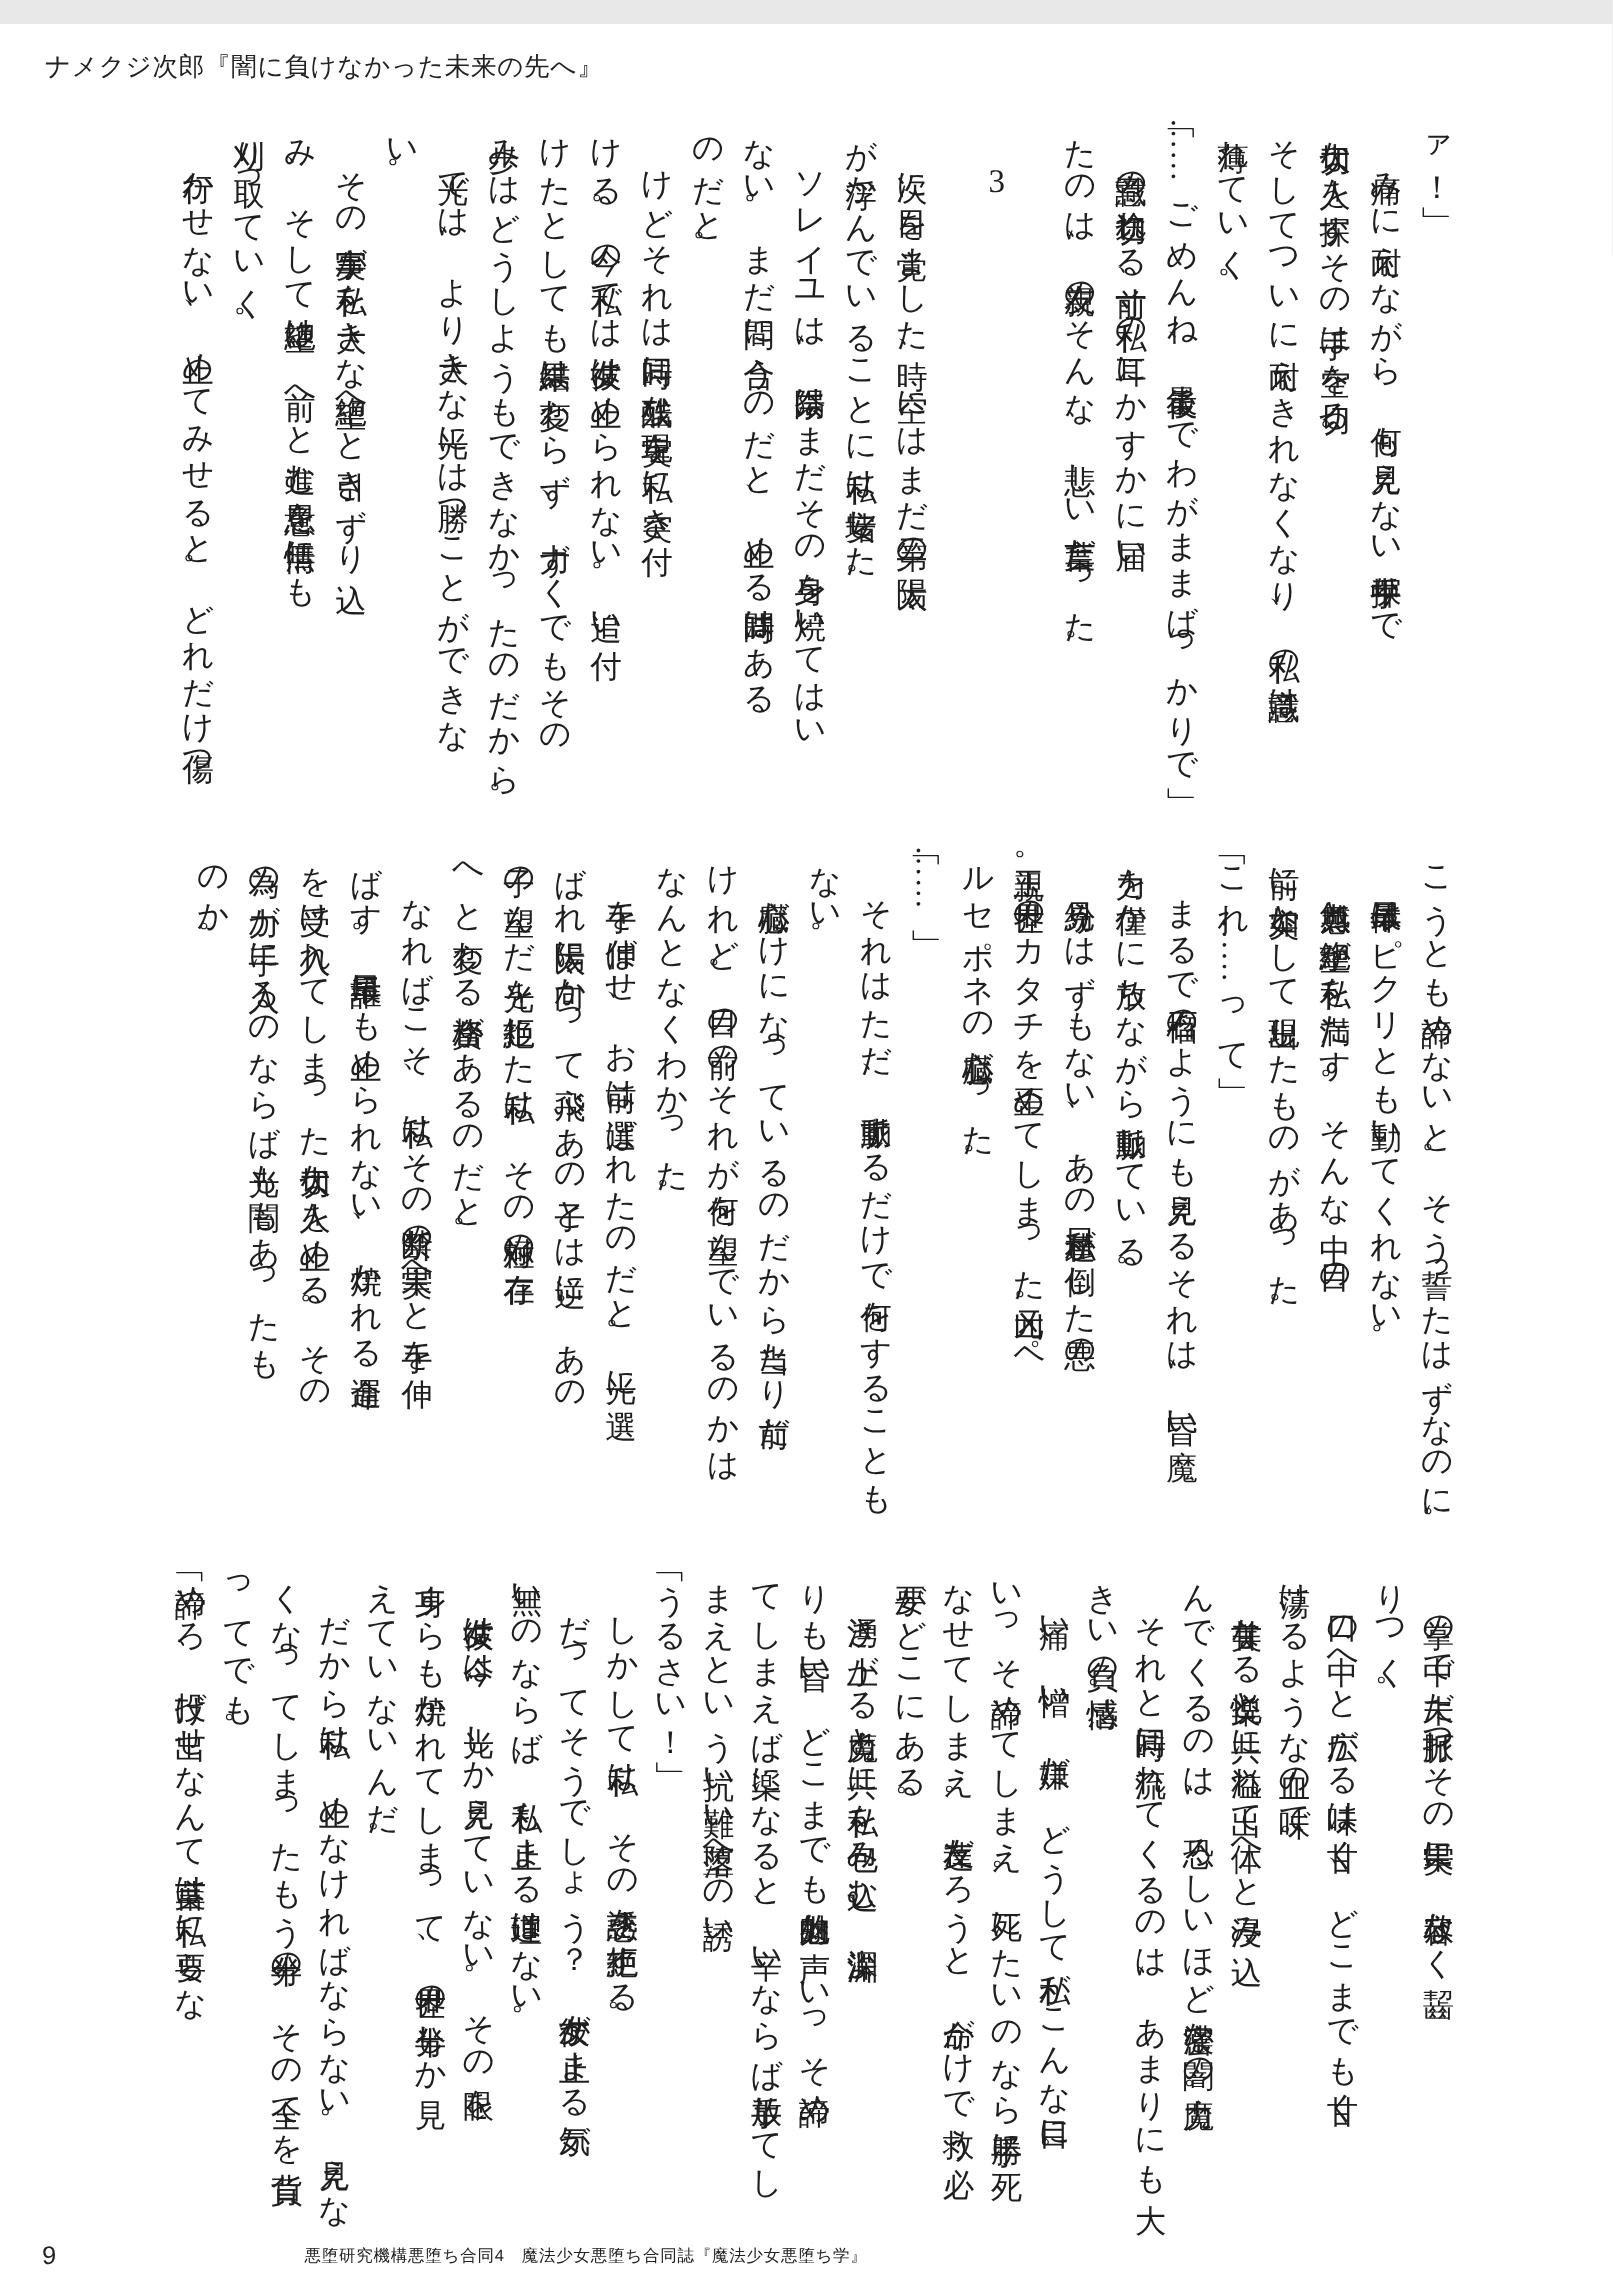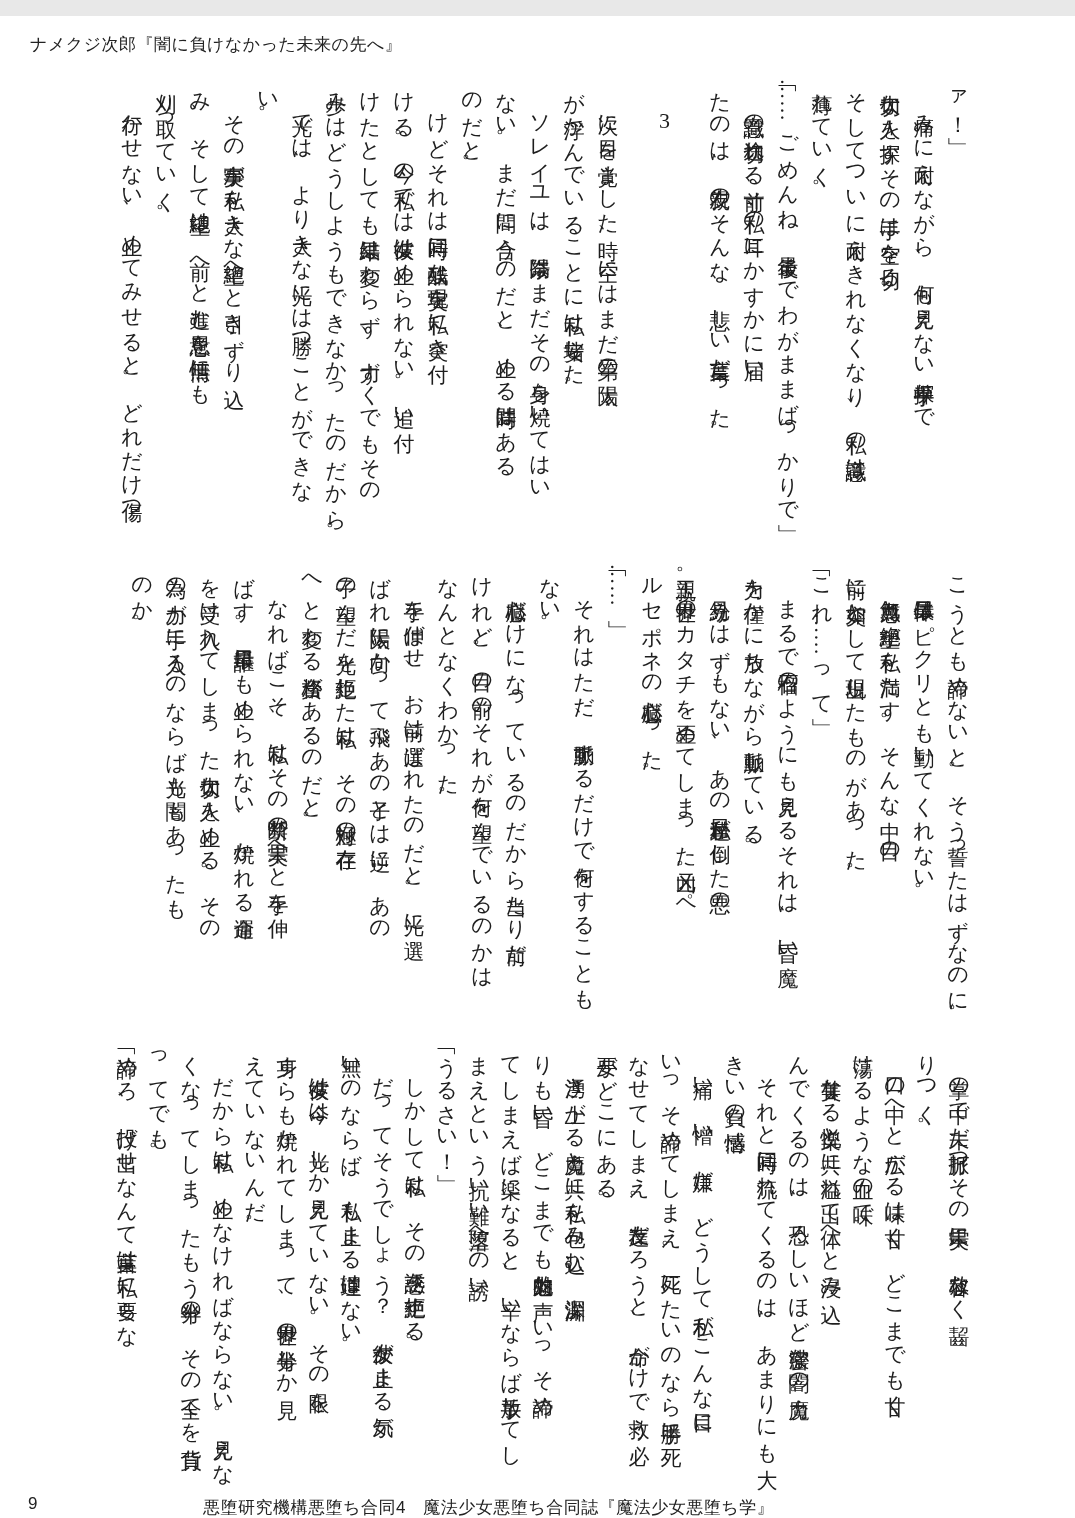--- a/index.html
+++ b/index.html
@@ -51,21 +51,21 @@
     top: 1478px;
     font-family: "Liberation Sans", sans-serif;
     font-size: 17px;
     color: #222222;
   }
   .footer {
     position: absolute;
     left: 203px;
     top: 1480px;
     font-family: "Liberation Sans", sans-serif;
-    font-size: 17px;
+    font-size: 11px;
     letter-spacing: 0.5px;
     color: #222222;
     white-space: nowrap;
   }
 </style>
 </head>
 <body>
 
 <div class="page">
   <div class="header">ナメクジ次郎『闇に負けなかった未来の先へ』</div>

